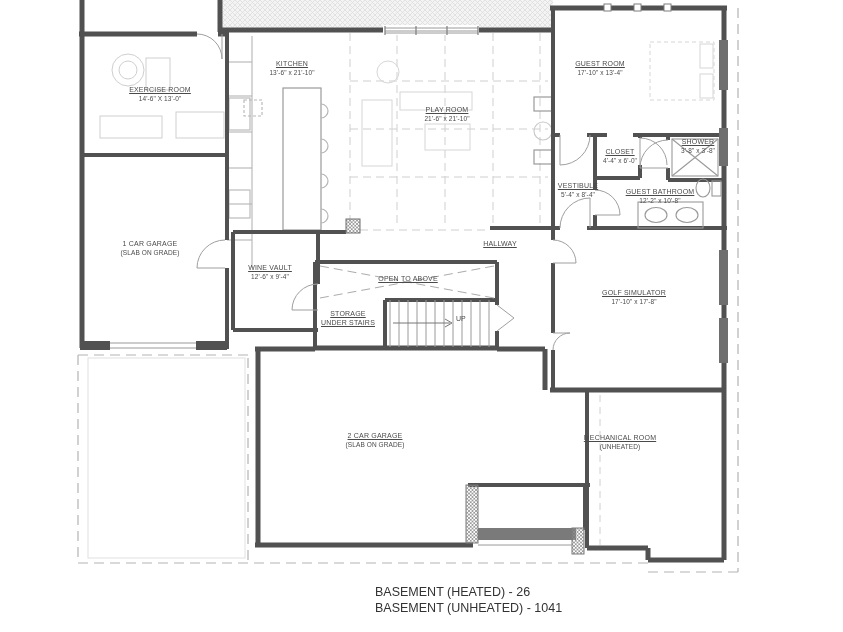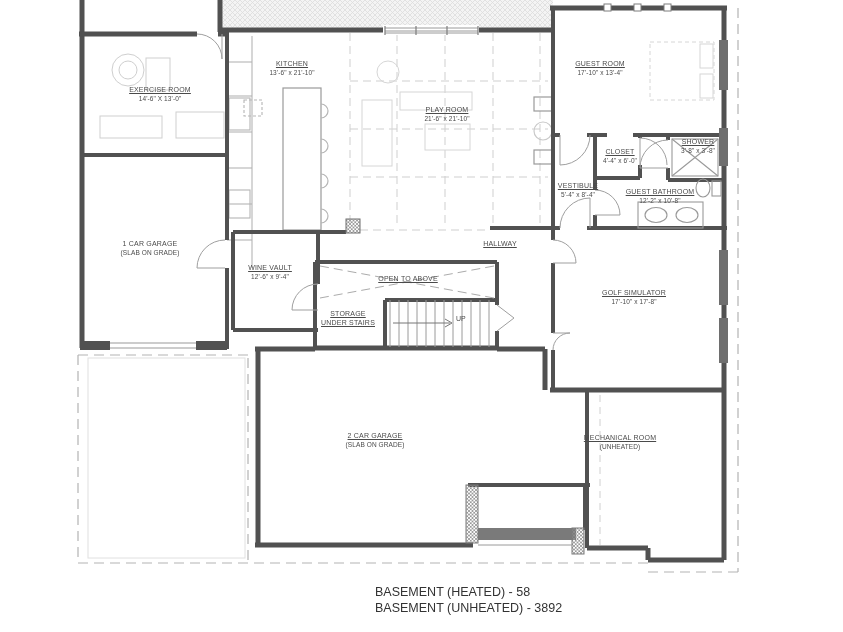--- a/index.html
+++ b/index.html
@@ -309,17 +309,17 @@
     <div class="rn">2 CAR GARAGE</div>
       <div class="rd">(SLAB ON GRADE)</div>
   </div>
   <div class="room-label" style="left:620px;top:434px;">
     <div class="rn">MECHANICAL ROOM</div>
       <div class="rd">(UNHEATED)</div>
   </div>
   <div class="up-label" style="left:456px;top:315px;">UP</div>
 
   <div class="summary">
-    <div>BASEMENT (HEATED) - 58</div>
-    <div>BASEMENT (UNHEATED) - 3892</div>
+    <div>BASEMENT (HEATED) - 26</div>
+    <div>BASEMENT (UNHEATED) - 1041</div>
   </div>
 
 </div>
 
 </body></html>

